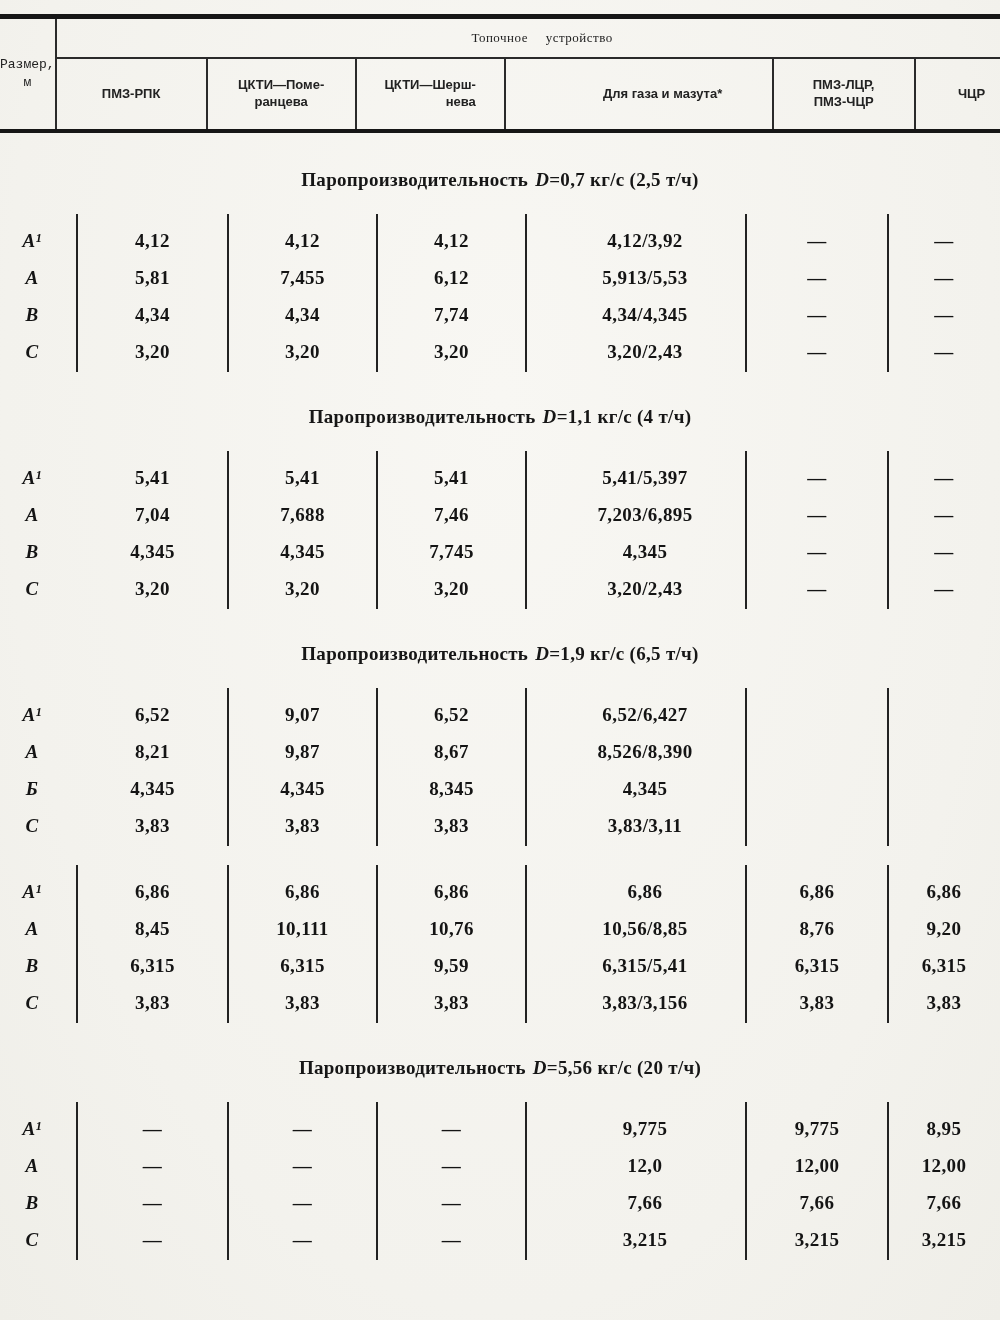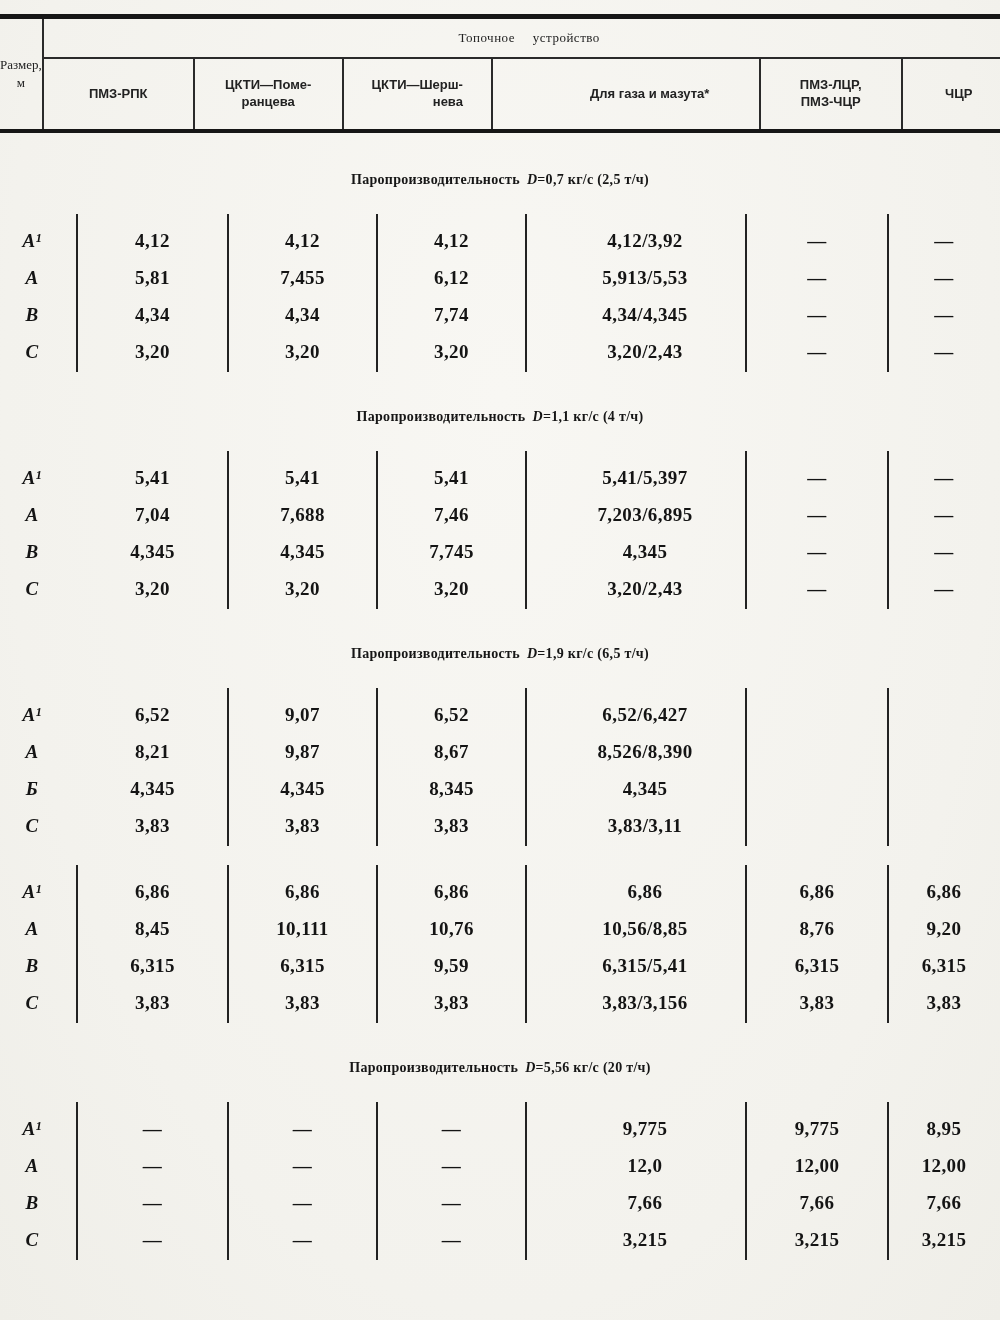--- a/index.html
+++ b/index.html
@@ -21,21 +21,21 @@
     border-bottom:4px solid #161616;
     display:flex;
     height:110px;
     box-sizing:content-box;
   }
   .size-cell{
     width:75px;
     border-right:2px solid #2a2a2a;
     display:flex;align-items:center;justify-content:center;
     text-align:center;
-    font-family:Liberation Serif, serif;
+    font-family:Liberation Mono, monospace;
     font-size:13px;line-height:1.35;
     white-space:pre-line;
     color:#222;
   }
   .group-col{flex:1;display:flex;flex-direction:column;}
   .group-title{
     height:38px;
     border-bottom:2px solid #2a2a2a;
     display:flex;align-items:center;justify-content:center;
     font-size:13px;word-spacing:14px;letter-spacing:0.5px;
@@ -54,21 +54,21 @@
   }
   .col-cell:last-child{border-right:none;}
   .w0{width:151px;} .w1{width:149px;} .w2{width:149px;text-align:right;}
   .w3{width:220px;margin-left:48px;} .w4{width:142px;} .w5{width:112px;}
   
   .section{margin:0;}
   .sec-title{
     margin-top:34px;
     height:26px;line-height:26px;
     text-align:center;
-    font-size:14px;font-weight:bold;
+    font-size:19px;font-weight:bold;
     letter-spacing:0.3px;
   }
   .sec-title .dvar{font-style:italic;margin-left:7px;}
   .sec-body{
     position:relative;
     margin-top:29px;
     height:148px;
   }
   .row{display:flex;height:37px;align-items:center;}
   .cell{

